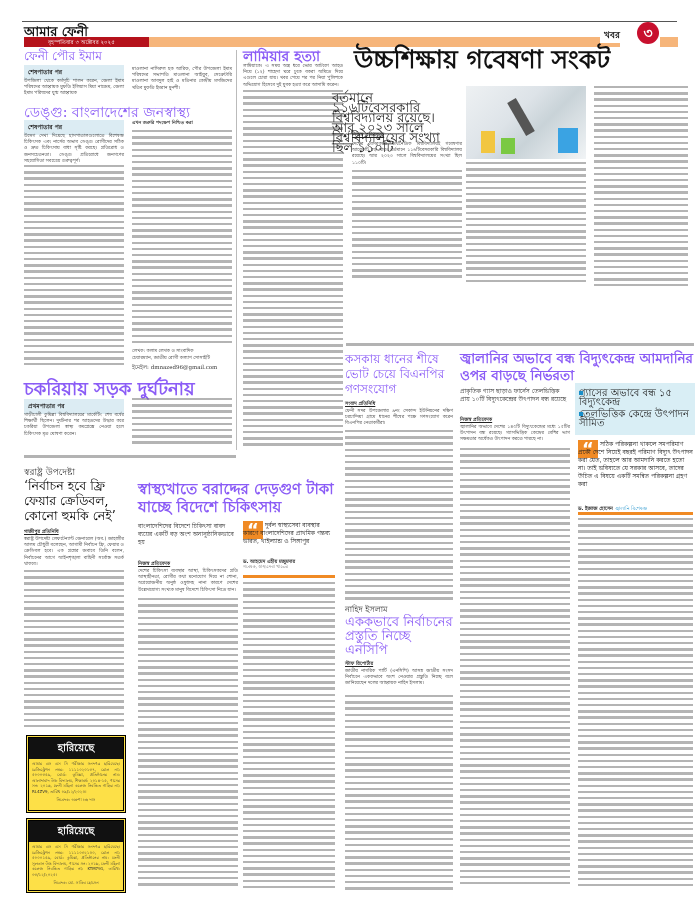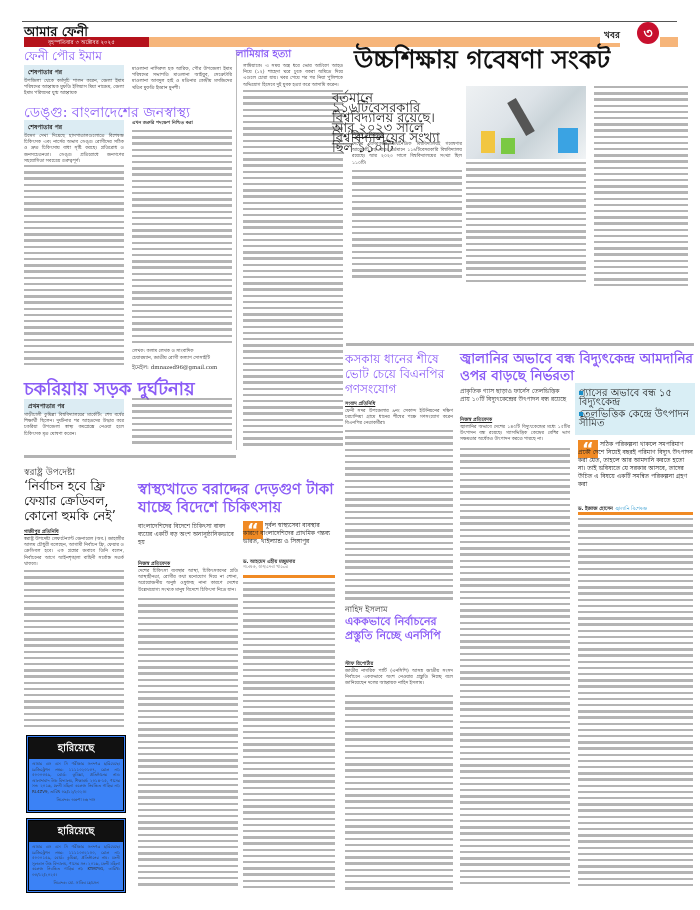--- a/index.html
+++ b/index.html
@@ -12,21 +12,21 @@
   .orange-tail { left: 660px; top: 37px; width: 18px; height: 10px; background: #f6b57a; }
   .section-tag { left: 600px; top: 28px; font-size: 9px; font-weight: bold; color: #222; background: #fff; padding: 0 4px; }
   .page-num { left: 637px; top: 22px; width: 22px; height: 22px; border-radius: 50%; background: #c8102e; color: #fff; font-weight: bold; font-size: 14px; text-align: center; line-height: 22px; }
   .hl { font-family: "DejaVu Serif", serif; font-weight: bold; color: #8b5cf6; line-height: 1.15; }
   .sub { font-size: 6px; background: #dcecf3; padding: 2px 4px; font-weight: bold; }
   .txt { font-size: 4.6px; line-height: 6.2px; color: #333; text-align: justify; }
   .txtfill { background: repeating-linear-gradient(to bottom, #777 0, #777 2.4px, #fff 2.4px, #fff 6.2px); opacity: .55; }
   .vrule { width: 1px; background: #bbb; }
   .hrule { height: 3px; background: #b3b3b3; }
   .quote-mark { background: #f08a24; color: #fff; font-weight: bold; font-size: 18px; line-height: 18px; width: 20px; text-align: center; }
-  .box-lost { border: 3px double #000; background: #3b82f6; }
+  .box-lost { border: 3px double #000; background: #fde047; }
   .box-lost .head { background: #111; color: #fff; text-align: center; font-weight: bold; font-size: 10px; padding: 2px 0; }
   .bullets { background: #d9eef5; }
   .bullets li { list-style: none; font-size: 10px; line-height: 9px; position: relative; margin-bottom: 3px; }
   .bullets li::before { content: ""; position: absolute; left: 0; top: 3px; width: 4px; height: 4px; background: #1a8fc9; }
   .img-lab { background: linear-gradient(135deg,#eef1f3 0%,#dde3e8 40%,#c9d3d8 60%,#f1f4f6 100%); }
   .byline { font-size: 4.8px; font-weight: bold; text-decoration: underline; color: #222; }
   .orange-line { height: 3px; background: #f08a24; }
 </style>
 </head>
 <body>
@@ -72,21 +72,21 @@
   <div class="txt" style="padding:2px 3px;font-size:4px;line-height:5.6px;">আমার এস এস সি পরীক্ষার সনদপত্র হারিয়েছে। রেজিস্ট্রেশন নম্বর: ১১১১০২০১৩৭, রোল নং: ৫০০০৩৫৯, বোর্ড: কুমিল্লা, প্রতিষ্ঠানের নাম: আলাদাবাদ উচ্চ বিদ্যালয়, শিক্ষাবর্ষ: ২০১৪-১৫, পাসের সন: ২০১৬, ফেনী মহিলা কলেজ নিবন্ধিত গাড়ির নং: RL4ZV9, তারিখ ০৯/১২/২০২৫।</div>
   <div class="txt" style="text-align:center;font-size:4px;">নিবেদক: অরুণা চন্দ্র দাস</div>
 </div>
 <div class="abs box-lost" style="left:26px;top:818px;width:100px;height:75px;">
   <div class="head">হারিয়েছে</div>
   <div class="txt" style="padding:2px 3px;font-size:4px;line-height:5.6px;">আমার এস এস সি পরীক্ষার সনদপত্র হারিয়েছে। রেজিস্ট্রেশন নম্বর: ১১১১০৩২১৫০, রোল নং: ৫০০০১৫৯, বোর্ড: কুমিল্লা, প্রতিষ্ঠানের নাম: ফেনী সুলতান উচ্চ বিদ্যালয়, পাসের সন: ২০১৬, ফেনী মহিলা কলেজ নিবন্ধিত গাড়ির নং: KTM791, তারিখ: ০৩/১২/২০২৫।</div>
   <div class="txt" style="text-align:center;font-size:4px;">নিবেদক: মো. সাকিব হোসেন</div>
 </div>
 
 <div class="abs vrule" style="left:236px;top:50px;height:400px;"></div>
-<div class="abs hl" style="left:236px;top:48px;font-size:10px;">লামিয়ার হত্যা</div>
+<div class="abs hl" style="left:243px;top:48px;font-size:14px;">লামিয়ার হত্যা</div>
 <div class="abs txt" style="left:243px;top:63px;width:100px;">লামিয়াকে। এ সময় অস্ত্র ধরে ভোর আটকো আহত নিয়ে (১২) শাহেদা ঘরে ঢুকে বকরা অমিতে দিয়ে এগুলে চোরা যায়। খবর পেয়ে পর পর নিয়া পুলিশকে অভিযোগ হিসেবে দুই যুবক হত্যা করে আসামি করেন।</div>
 <div class="abs txtfill" style="left:243px;top:90px;width:100px;height:360px;"></div>
 
 <div class="abs hl" style="left:354px;top:46px;font-size:25px;color:#111;">উচ্চশিক্ষায় গবেষণা সংকট</div>
 <div class="abs" style="left:332px;top:93px;width:110px;font-size:13px;line-height:10px;color:#222;">বর্তমানে ১১৬টিবেসরকারি বিশ্ববিদ্যালয় রয়েছে। আর ২০২৩ সালে বিশ্ববিদ্যালয়ের সংখ্যা ছিল ১১০টি</div>
 <div class="abs byline" style="left:352px;top:131px;">নিজস্ব প্রতিবেদক</div>
 <div class="abs txt" style="left:352px;top:141px;width:110px;">দেশের বেসরকারি অর্থনৈতিক বিশ্ববিদ্যালয়ই গবেষণার আরেকটি বড় খাত। বর্তমানে ১১৬টিবেসরকারি বিশ্ববিদ্যালয় রয়েছে। আর ২০২৩ সালে বিশ্ববিদ্যালয়ের সংখ্যা ছিল ১১০টি।</div>
 <div class="abs txtfill" style="left:352px;top:170px;width:110px;height:110px;"></div>
 <div class="abs img-lab" style="left:466px;top:86px;width:120px;height:73px;" title="microscope-lab-image">
   <div style="position:absolute;left:50px;top:12px;width:10px;height:38px;background:#555;transform:rotate(-30deg);"></div>
@@ -126,16 +126,16 @@
 <div class="abs" style="left:243px;top:521px;width:92px;font-size:6px;line-height:8px;text-indent:22px;">দুর্বল স্বাস্থ্যসেবা ব্যবস্থার কারণে বাংলাদেশিদের প্রাথমিক গন্তব্য ভারত, থাইল্যান্ড ও সিঙ্গাপুর</div>
 <div class="abs" style="left:243px;top:558px;font-size:4.8px;font-weight:bold;">ড. আহমেদ এহীয় মজুমদার</div>
 <div class="abs" style="left:243px;top:564px;font-size:4.4px;color:#666;">গবেষক, স্বাস্থ্যসেবা খাতের</div>
 <div class="abs orange-line" style="left:243px;top:575px;width:92px;"></div>
 <div class="abs byline" style="left:138px;top:560px;">নিজস্ব প্রতিবেদক</div>
 <div class="abs txt" style="left:138px;top:568px;width:100px;">দেশের চিকিৎসা ব্যবস্থার আস্থা, চিকিৎসকদের প্রতি আস্থাহীনতা, রোগীর কথা মনোযোগ দিয়ে না শোনা, অপ্রয়োজনীয় অনুষ্ঠ ওষুধসহ নানা কারণে দেশের উল্লেখযোগ্য সংখ্যক মানুষ বিদেশে চিকিৎসা নিতে যান।</div>
 <div class="abs txtfill" style="left:138px;top:598px;width:100px;height:290px;"></div>
 <div class="abs txtfill" style="left:243px;top:582px;width:92px;height:306px;"></div>
 
 <div class="abs" style="left:345px;top:603px;font-size:8px;color:#333;">নাহিদ ইসলাম</div>
-<div class="abs hl" style="left:345px;top:615px;width:110px;font-size:11px;line-height:14px;font-weight:bold;">এককভাবে নির্বাচনের প্রস্তুতি নিচ্ছে এনসিপি</div>
+<div class="abs hl" style="left:345px;top:615px;width:110px;font-size:13px;line-height:14px;font-weight:normal;">এককভাবে নির্বাচনের প্রস্তুতি নিচ্ছে এনসিপি</div>
 <div class="abs byline" style="left:345px;top:660px;">স্টাফ রিপোর্টার</div>
 <div class="abs txt" style="left:345px;top:668px;width:108px;">জাতীয় নাগরিক পার্টি (এনসিপি) আসন্ন জাতীয় সংসদ নির্বাচনে এককভাবে অংশ নেওয়ার প্রস্তুতি নিচ্ছে বলে জানিয়েছেন দলের আহ্বায়ক নাহিদ ইসলাম।</div>
 <div class="abs txtfill" style="left:345px;top:695px;width:108px;height:195px;"></div>
 
 </body></html>

